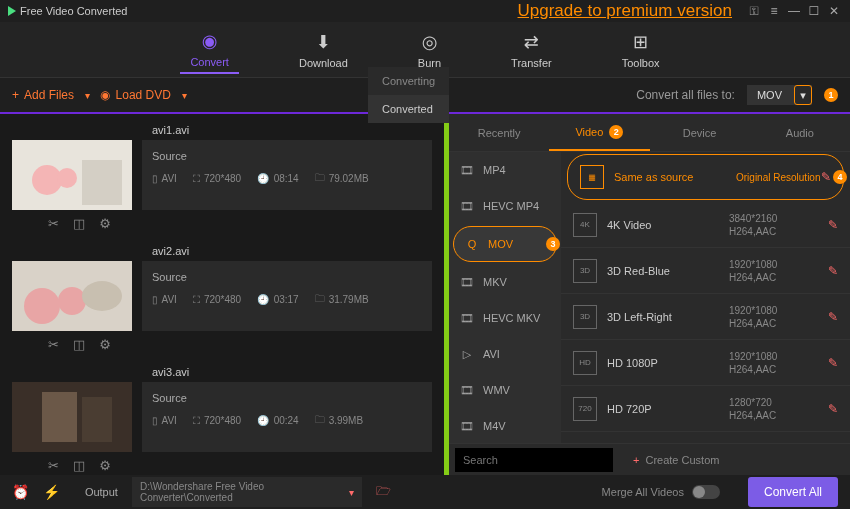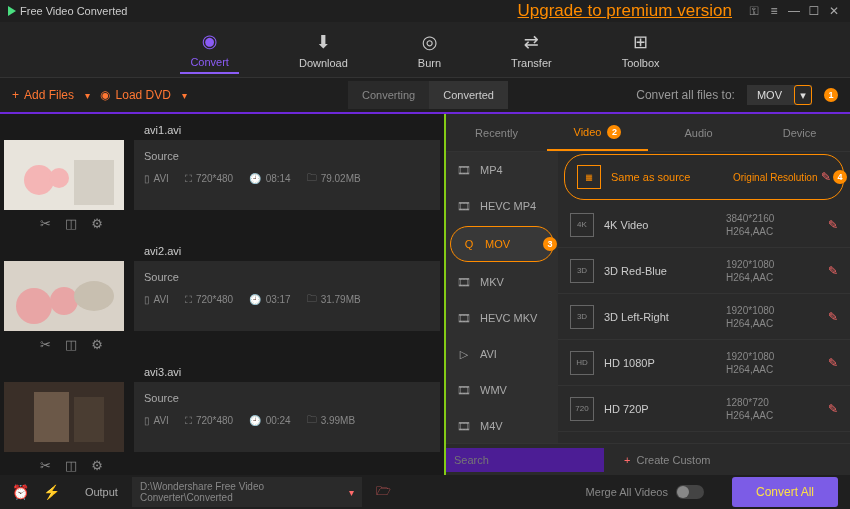--- a/index.html
+++ b/index.html
@@ -11,77 +11,77 @@
 .titlebar .winbtn { width: 16px; height: 16px; display: inline-flex; align-items: center; justify-content: center; color: #aaa; margin-left: 4px; cursor: pointer; }
 .maintabs { height: 56px; background: #242424; display: flex; justify-content: center; gap: 50px; align-items: center; border-bottom: 1px solid #333; }
 .maintab { display: flex; flex-direction: column; align-items: center; gap: 4px; cursor: pointer; padding: 4px 10px; }
 .maintab.active { border-bottom: 2px solid #8b5cf6; }
 .maintab.active .mt-icon, .maintab.active .mt-label { color: #8b5cf6; }
 .mt-icon { font-size: 18px; color: #ccc; }
 .mt-label { font-size: 11px; color: #ccc; }
 .toolbar { height: 36px; background: #1f1f1f; display: flex; align-items: center; padding: 0 12px; gap: 10px; border-bottom: 2px solid #6d28d9; }
 .tbtn { color: #ff7733; display: flex; align-items: center; gap: 5px; cursor: pointer; font-size: 12px; }
 .tbtn .arr { color: #ff7733; font-size: 10px; margin-left: 6px; }
-.segtabs { position: absolute; left: 348px; display: flex; }
+.segtabs { position: absolute; left: 368px; display: flex; flex-direction: column; }
 .segtab { padding: 8px 14px; background: #2a2a2a; color: #888; cursor: pointer; font-size: 11px; }
 .segtab.active { background: #333; color: #ccc; }
 .toolbar .right { margin-left: auto; display: flex; align-items: center; gap: 12px; }
 .fmtbtn { background: #333; padding: 4px 30px 4px 10px; color: #ddd; font-size: 11px; position: relative; }
 .fmtbtn .chev { position: absolute; right: 0; top: 0; bottom: 0; width: 18px; background: #2a2a2a; display: flex; align-items: center; justify-content: center; border: 1.5px solid #ff8c00; border-radius: 3px; }
 .badge { background: #ff8c00; color: #fff; width: 14px; height: 14px; border-radius: 50%; display: inline-flex; align-items: center; justify-content: center; font-size: 9px; font-weight: bold; }
 .content { display: flex; height: 361px; }
-.filelist { width: 444px; background: #1a1a1a; padding: 6px 4px; overflow-y: auto; }
+.filelist { width: 444px; background: #1a1a1a; padding: 6px 12px; overflow-y: auto; }
 .fileitem { margin-bottom: 10px; }
 .fname { color: #ccc; font-size: 11px; margin-left: 140px; margin-bottom: 4px; padding-top: 4px; }
 .frow { display: flex; gap: 10px; }
 .thumb { width: 120px; height: 70px; background: #444; display: flex; align-items: center; justify-content: center; position: relative; }
 .thumb svg { width: 100%; height: 100%; }
 .finfo { flex: 1; background: #2a2a2a; padding: 10px; }
 .finfo .src { color: #aaa; font-size: 11px; margin-bottom: 8px; }
 .finfo .meta { display: flex; gap: 16px; color: #888; font-size: 10px; align-items: center; }
 .finfo .meta span { display: flex; align-items: center; gap: 4px; }
 .factions { display: flex; gap: 14px; margin-left: 36px; margin-top: 6px; color: #888; }
 .factions .fa { cursor: pointer; font-size: 13px; }
 
-.panel { flex: 1; background: #2a2a2a; display: flex; flex-direction: column; border-left: 2px solid #84cc16; }
+.panel { flex: 1; background: #2a2a2a; display: flex; flex-direction: column; border-left: 5px solid #84cc16; }
 .ptabs { display: flex; height: 38px; border-bottom: 1px solid #333; }
 .ptab { flex: 1; display: flex; align-items: center; justify-content: center; color: #888; cursor: pointer; font-size: 11px; position: relative; }
 .ptab.active { color: #ff8c00; border-bottom: 2px solid #ff8c00; }
 .pbody { flex: 1; display: flex; overflow: hidden; }
 .fmtcol { width: 112px; background: #2f2f2f; overflow-y: auto; }
 .fmt { height: 36px; display: flex; align-items: center; gap: 8px; padding: 0 10px; color: #aaa; font-size: 11px; cursor: pointer; position: relative; }
 .fmt.active { background: #383838; color: #ff8c00; border: 1.5px solid #ff8c00; border-radius: 18px; margin: 2px 4px; }
 .fmt .ficon { width: 16px; height: 16px; display: inline-flex; align-items: center; justify-content: center; }
 .rescol { flex: 1; overflow-y: auto; }
 .res { height: 46px; display: flex; align-items: center; padding: 0 12px; gap: 10px; border-bottom: 1px solid #333; position: relative; }
 .res.active { border: 1.5px solid #ff8c00; border-radius: 20px; margin: 2px 6px; }
 .res .ricon { width: 24px; height: 24px; border: 1px solid #666; display: flex; align-items: center; justify-content: center; font-size: 8px; color: #888; }
 .res.active .ricon { border-color: #ff8c00; color: #ff8c00; }
 .res .rtxt { flex: 1; }
 .res .rname { color: #ccc; font-size: 11px; }
 .res.active .rname { color: #ff8c00; }
 .res .rdet { color: #888; font-size: 10px; position: absolute; left: 168px; top: 50%; transform: translateY(-50%); line-height: 1.3; }
 .res.active .rdet { color: #ff8c00; }
 .res .edit { color: #ff6b6b; cursor: pointer; font-size: 12px; }
 .pfoot { height: 32px; display: flex; align-items: center; border-top: 1px solid #333; }
-.pfoot input { flex: 0 0 100px; background: #4c1d95; border: none; color: #888; padding: 6px 8px; font-size: 11px; }
+.pfoot input { flex: 0 0 100px; background: #000000; border: none; color: #888; padding: 6px 8px; font-size: 11px; margin-left: 6px; }
 .pfoot .cc { margin-left: 20px; color: #888; font-size: 11px; display: flex; align-items: center; gap: 6px; cursor: pointer; }
 
 .footer { height: 34px; background: #1f1f1f; display: flex; align-items: center; padding: 0 12px; gap: 14px; }
 .footer .ficon2 { color: #888; cursor: pointer; font-size: 14px; }
 .footer .out { color: #aaa; font-size: 11px; margin-left: 10px; }
 .footer .path { background: #2a2a2a; padding: 4px 8px; color: #888; font-size: 10px; width: 230px; display: flex; align-items: center; }
 .footer .path .pv { flex: 1; }
 .footer .path .pc { color: #ff6b6b; }
 .footer .folder { color: #ff6b6b; cursor: pointer; }
 .footer .spacer { flex: 1; }
 .footer .merge { color: #888; font-size: 11px; display: flex; align-items: center; gap: 8px; }
 .toggle { width: 28px; height: 14px; background: #444; border-radius: 7px; position: relative; cursor: pointer; }
 .toggle::after { content: ''; position: absolute; width: 12px; height: 12px; background: #888; border-radius: 50%; top: 1px; left: 1px; }
-.convertbtn { background: #7c5ce6; color: #fde047; padding: 8px 24px; border-radius: 3px; cursor: pointer; font-size: 12px; margin-left: 14px; }
+.convertbtn { background: #7c5ce6; color: #ffffff; padding: 8px 16px; border-radius: 3px; cursor: pointer; font-size: 12px; margin-left: 14px; }
 .logotri { width: 0; height: 0; border-left: 8px solid #4ade80; border-top: 5px solid transparent; border-bottom: 5px solid transparent; }
 ::-webkit-scrollbar { width: 6px; }
 ::-webkit-scrollbar-thumb { background: #444; }
 </style>
 </head>
 <body>
 
 <div class="titlebar">
   <div class="logo">
     <span class="logotri"></span>
@@ -232,22 +232,22 @@
     </div>
   </div>
 
   <div class="panel">
     <div class="ptabs">
       <div class="ptab">Recently</div>
       <div class="ptab active">
         <span>Video</span>
         <span class="badge" style="margin-left:6px;">2</span>
       </div>
+      <div class="ptab">Device</div>
       <div class="ptab">Audio</div>
-      <div class="ptab">Device</div>
     </div>
     <div class="pbody">
       <div class="fmtcol">
         <div class="fmt">
             <span class="ficon">🎞</span>
             <span>MP4</span>
           </div>
         <div class="fmt">
             <span class="ficon">🎞</span>
             <span>HEVC MP4</span>

